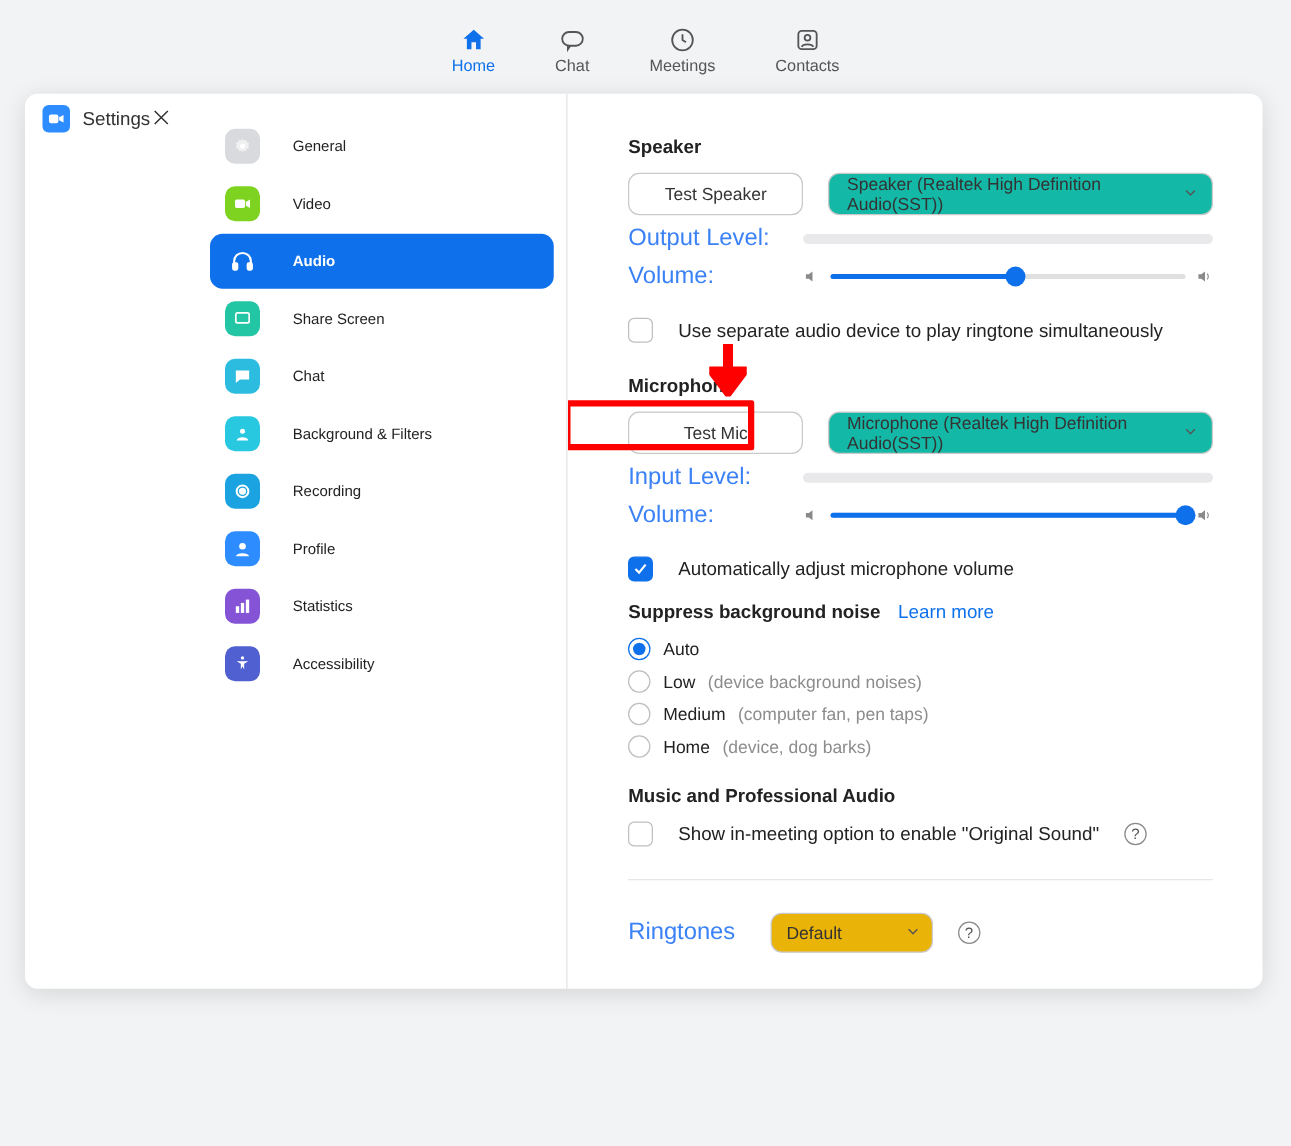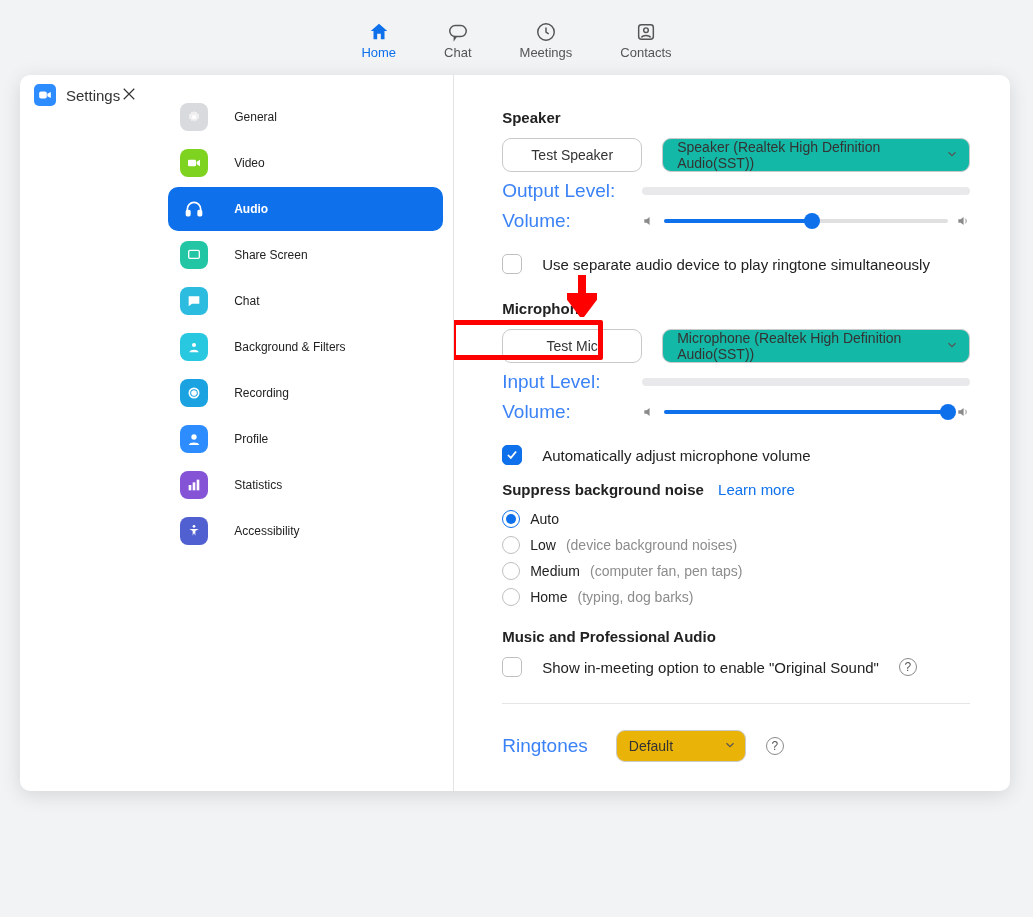--- a/index.html
+++ b/index.html
@@ -343,21 +343,21 @@
         <span class="hint">(device background noises)</span>
       </div>
       <div class="radio-row">
         <span class="radio"></span>
         <span>Medium</span>
         <span class="hint">(computer fan, pen taps)</span>
       </div>
       <div class="radio-row">
         <span class="radio"></span>
         <span>Home</span>
-        <span class="hint">(typing, dog barks)</span>
+        <span class="hint">(device, dog barks)</span>
       </div>
 
       
       <div class="section-title" style="margin-top:22px">Music and Professional Audio</div>
       <div class="row">
         <span class="checkbox"></span>
         <span class="chk-label">Show in-meeting option to enable "Original Sound"</span>
         <span class="helpcircle">?</span>
       </div>
 

